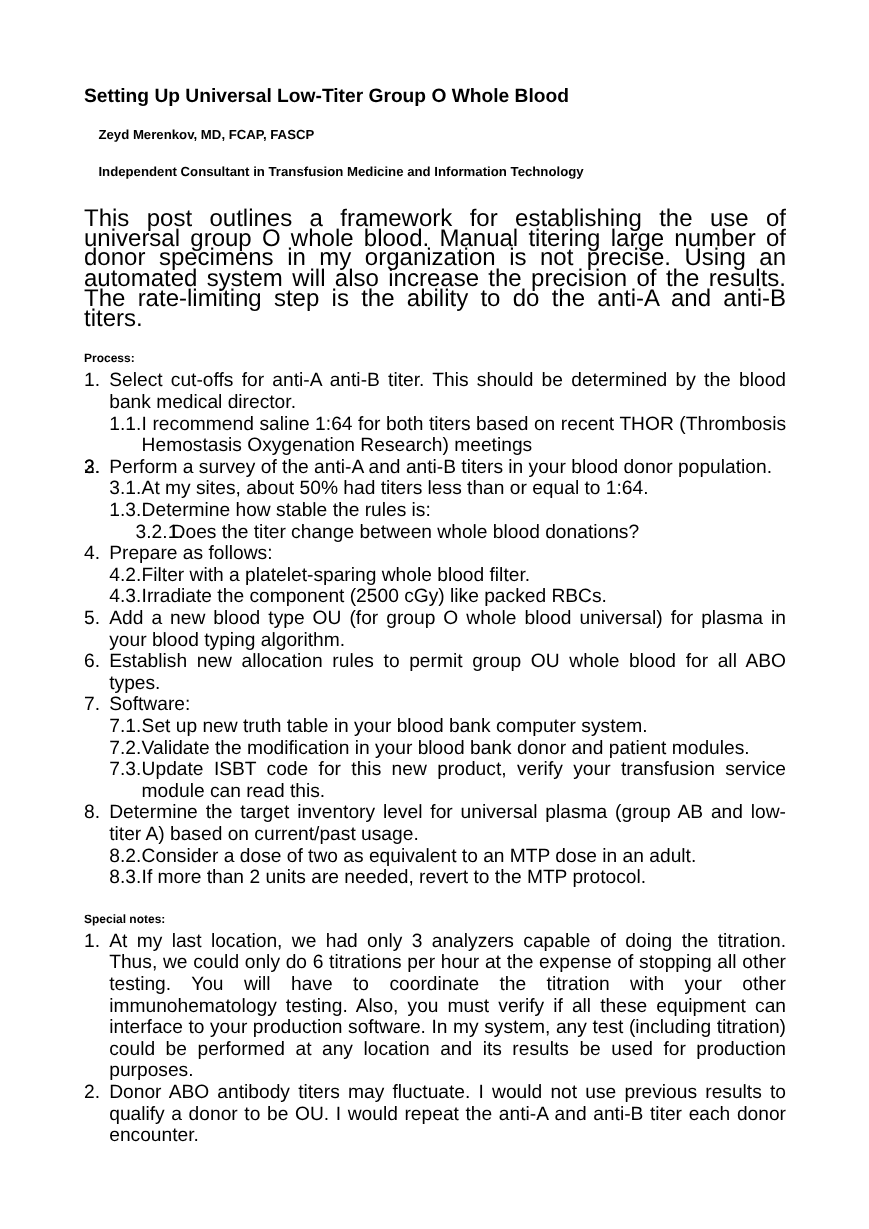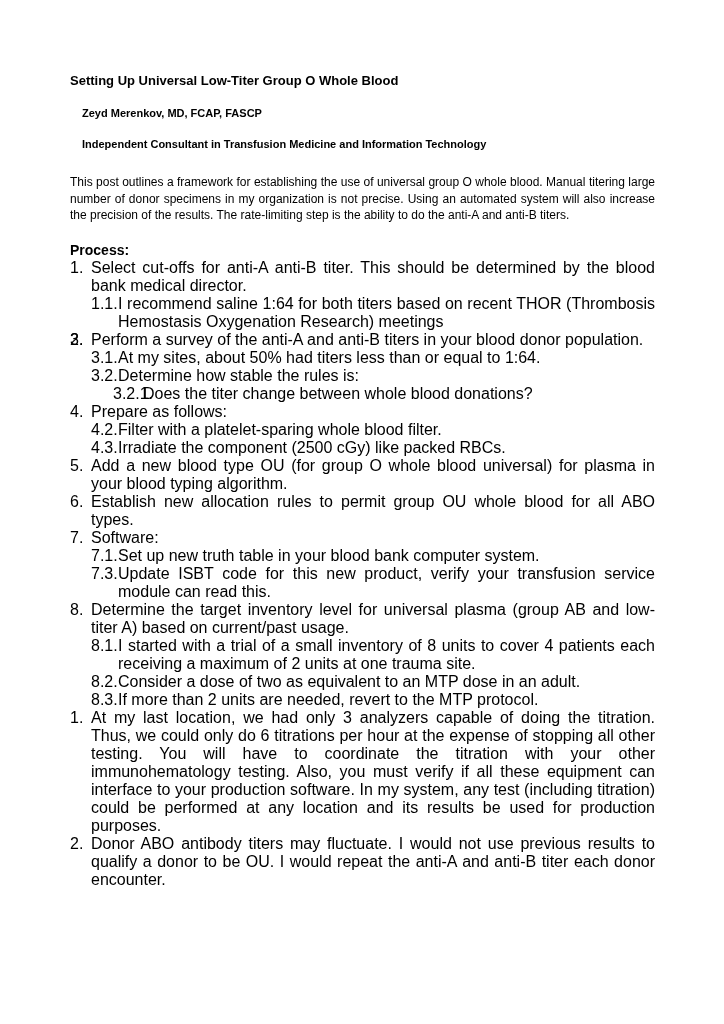--- a/index.html
+++ b/index.html
@@ -1,23 +1,23 @@
 <!DOCTYPE html>
 <html><head>
 <meta charset="utf-8">
 <style>
   html, body { margin:0; padding:0; background:#ffffff; }
   body { width:724px; height:1024px; overflow:hidden; position:relative;
          font-family:"Liberation Sans", sans-serif; color:#000; }
   .page { position:absolute; left:70px; top:70px; width:585px; }
-  .title { font-weight:bold; font-size:13px; line-height:22px; margin:0; }
+  .title { font-weight:bold; font-size:16px; line-height:22px; margin:0; }
   .sub { font-weight:bold; font-size:11px; line-height:19px; margin:12px; }
-  p, li, .line { font-size:12px; line-height:16.7px; }
+  p, li, .line { font-size:20px; line-height:16.7px; }
   .para { margin:20px 0 0 0; text-align:justify; }
-  .section-title { font-weight:bold; font-size:14px; line-height:16.7px; margin:18px 0 0 0; }
+  .section-title { font-weight:bold; font-size:10px; line-height:16.7px; margin:18px 0 0 0; }
   .item { position:relative; text-align:justify; }
   .l1 { padding-left:21px; }
   .l2 { padding-left:48px; }
   .l3 { padding-left:73px; }
   .num { position:absolute; left:0; top:0; }
   .l2 .num { left:21px; }
   .l3 .num { left:43px; }
   b { font-weight:normal; }
 </style>
 </head>
@@ -30,34 +30,35 @@
 
   <p class="para">This post outlines a framework for establishing the use of universal group O whole blood. Manual titering large number of donor specimens in my organization is not precise.  Using an automated system will also increase the precision of the results.  The rate-limiting step is the ability to do the anti-A and anti-B titers.</p>
 
   <div class="section-title">Process:</div>
   <div>
     <div class="item l1"><span class="num">1.</span><span>Select cut-offs for anti-A anti-B titer.  This should be determined by the blood bank medical director.</span></div>
     <div class="item l2"><span class="num">1.1.</span><span>I recommend </span><b>saline 1:64</b><span> for both titers based on recent THOR (Thrombosis Hemostasis Oxygenation Research) meetings</span></div>
     <div class="item l1"><span class="num">2.</span></div>
     <div class="item l1"><span class="num">3.</span><span>Perform a survey of the anti-A and anti-B titers in your blood donor population.</span></div>
     <div class="item l2"><span class="num">3.1.</span><span>At my sites, about 50% had titers less than or equal to 1:64.</span></div>
-    <div class="item l2"><span class="num">3.2.</span><span>Determine how stable the rules is:</span></div>
+    <div class="item l2"><span class="num">1.3.</span><span>Determine how stable the rules is:</span></div>
     <div class="item l3"><span class="num">3.2.1.</span><span>Does the titer change between whole blood donations?</span></div>
     <div class="item l1"><span class="num">4.</span><span>Prepare as follows:</span></div>
     <div class="item l2"><span class="num">4.2.</span><span>Filter with a platelet-sparing whole blood filter.</span></div>
     <div class="item l2"><span class="num">4.3.</span><span>Irradiate the component (2500 cGy) like packed RBCs.</span></div>
     <div class="item l1"><span class="num">5.</span><span>Add a new blood type OU (for group O whole blood universal) for plasma in your blood typing algorithm.</span></div>
     <div class="item l1"><span class="num">6.</span><span>Establish new allocation rules to permit group OU whole blood for all ABO types.</span></div>
     <div class="item l1"><span class="num">7.</span><span>Software:</span></div>
     <div class="item l2"><span class="num">7.1.</span><span>Set up new truth table in your blood bank computer system.</span></div>
+    <div class="item l2"><span class="num">7.2.</span><span>Validate the modification in your blood bank donor and patient modules.</span></div>
     <div class="item l2"><span class="num">7.3.</span><span>Update ISBT code for this new product, verify your transfusion service module can read this.</span></div>
     <div class="item l1"><span class="num">8.</span><span>Determine the target inventory level for universal plasma (group AB and low-titer A) based on current/past usage.</span></div>
-    <div class="item l2"><span class="num">8.1.</span><span>I started with a trial of a small inventory of 8 units to cover 4 patients each receiving a maximum of 2 units at one trauma site.</span></div>
     <div class="item l2"><span class="num">8.2.</span><span>Consider a dose of two as equivalent to an MTP dose in an adult.</span></div>
     <div class="item l2"><span class="num">8.3.</span><span>If more than 2 units  are needed, revert to the MTP protocol.</span></div>
   </div>
 
+  <div class="section-title">Special notes:</div>
   <div>
     <div class="item l1"><span class="num">1.</span><span>At my last location, we had only 3 analyzers capable of doing the titration.  Thus, we could only do 6 titrations per hour at the expense of stopping all other testing.  You will have to coordinate the titration with your other immunohematology testing.  Also, you must verify if all these equipment can interface to your production software.  In my system, any test (including titration) could be performed at any location and its results be used for production purposes.</span></div>
     <div class="item l1"><span class="num">2.</span><span>Donor ABO antibody titers may fluctuate.  I would not use previous results to qualify a donor to be OU.  I would repeat the anti-A and anti-B titer </span><b>each donor encounter</b><span>.</span></div>
   </div>
 
 </div>
 
 </body></html>

